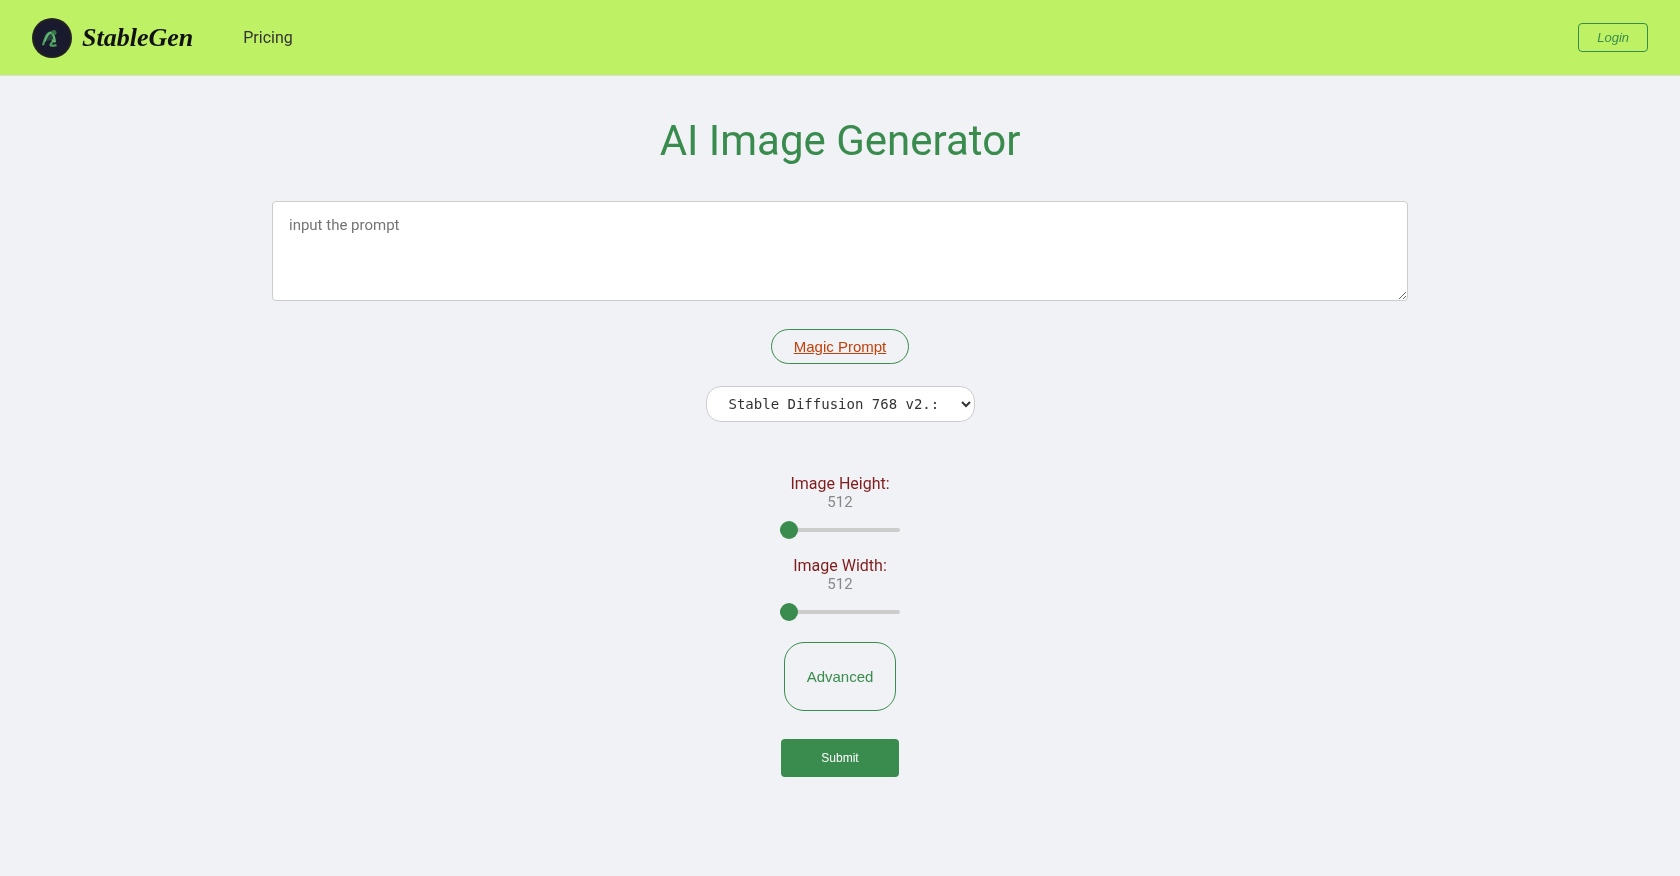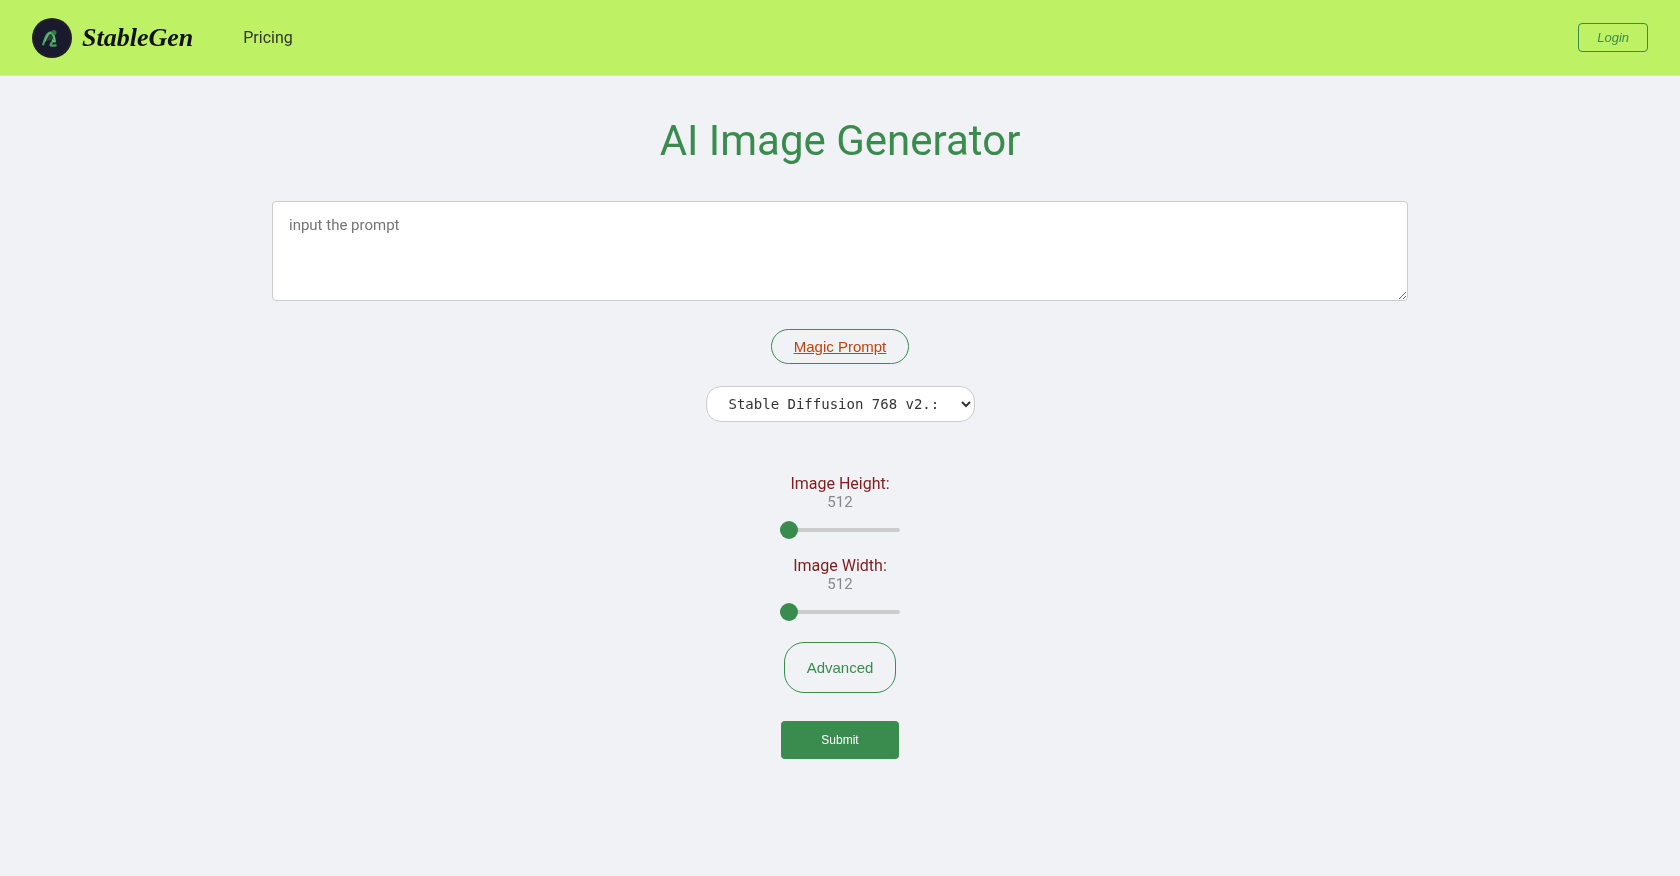--- a/index.html
+++ b/index.html
@@ -196,21 +196,21 @@
       border-radius: 50%;
       background: #3a8c4e;
       cursor: pointer;
       border: none;
     }
 
     .advanced-button {
       border: 1.5px solid #3a8c4e;
       background: transparent;
       color: #3a8c4e;
-      padding: 16px 22px;
+      padding: 25px 22px;
       border-radius: 20px;
       font-size: 15px;
       cursor: pointer;
       margin-top: 20px;
       display: block;
     }
 
     .submit-button {
       background: #3a8c4e;
       color: #fff;

